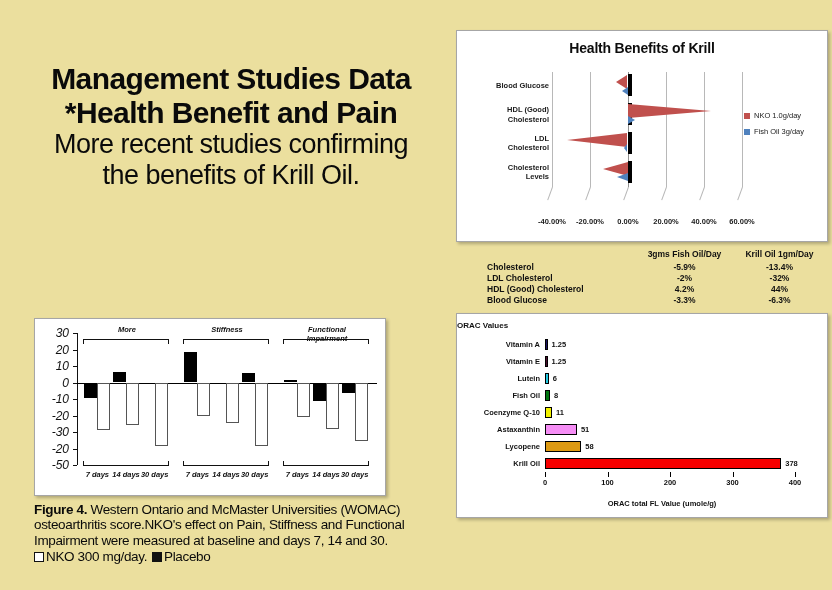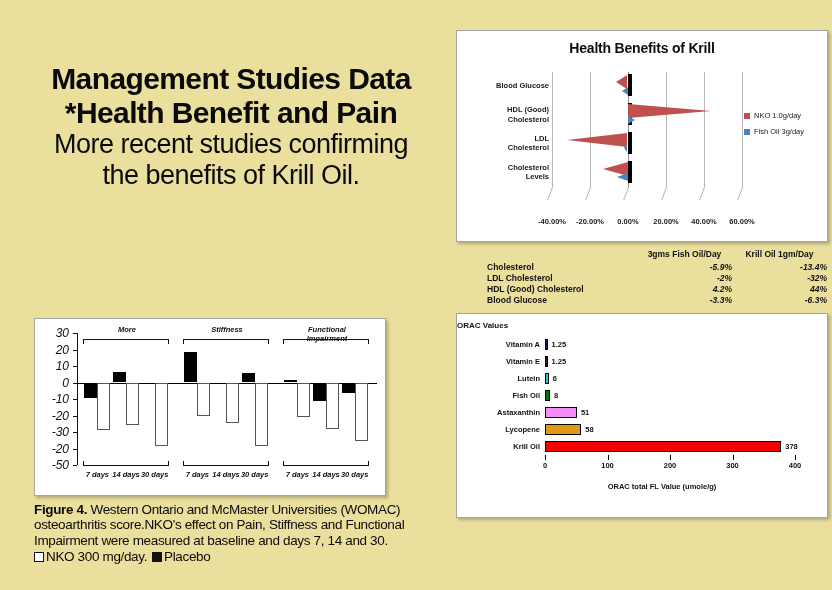--- a/index.html
+++ b/index.html
@@ -36,21 +36,21 @@
   .cone { position: absolute; width: 0; height: 0; }
   .blackbar { position: absolute; background: #000; }
 
   
   #hb-table { position: absolute; left: 487px; top: 249px; width: 340px; font-size: 8.5px; font-weight: bold; color: #111; }
   #hb-table table { border-collapse: collapse; width: 100%; }
   #hb-table th { font-size: 8.5px; font-weight: bold; text-align: center; padding: 0 0 2px 0; }
   #hb-table th.rowhdr { text-align: left; }
   #hb-table td { padding: 0.5px 0; }
   #hb-table td.lbl { text-align: left; width: 150px; }
-  #hb-table td.val { text-align: right; width: 95px; font-style: italic; }
+  #hb-table td.val { text-align: center; width: 95px; }
 
   
   #orac-panel { left: 456px; top: 313px; width: 372px; height: 205px; }
   .orac-title { text-align: left; font-size: 8px; font-weight: bold; color: #111; padding-top: 7px; }
   .orac-rows { position: relative; margin-top: 6px; }
   .orac-row { display: flex; align-items: center; height: 17px; }
   .orac-name { width: 88px; text-align: right; font-size: 7.5px; font-weight: bold; color: #111; padding-right: 5px; }
   .orac-bar { height: 11px; border: 1px solid #000; }
   .orac-val { font-size: 7.5px; font-weight: bold; color: #111; padding-left: 4px; }
   .orac-axis { position: relative; height: 26px; margin-left: 88px; width: 250px; }
@@ -193,20 +193,25 @@
         </div>
         <div class="orac-row">
           <div class="orac-name">Lutein</div>
           <div class="orac-bar" style="width: 3.75px; background: rgb(34, 200, 224);"></div>
           <div class="orac-val">6</div>
         </div>
         <div class="orac-row">
           <div class="orac-name">Fish Oil</div>
           <div class="orac-bar" style="width: 5px; background: rgb(0, 118, 15);"></div>
           <div class="orac-val">8</div>
+        </div>
+        <div class="orac-row">
+          <div class="orac-name">Coenzyme Q-10</div>
+          <div class="orac-bar" style="width: 6.875px; background: rgb(242, 242, 0);"></div>
+          <div class="orac-val">11</div>
         </div>
         <div class="orac-row">
           <div class="orac-name">Astaxanthin</div>
           <div class="orac-bar" style="width: 31.875px; background: rgb(245, 141, 245);"></div>
           <div class="orac-val">51</div>
         </div>
         <div class="orac-row">
           <div class="orac-name">Lycopene</div>
           <div class="orac-bar" style="width: 36.25px; background: rgb(221, 154, 19);"></div>
           <div class="orac-val">58</div>

